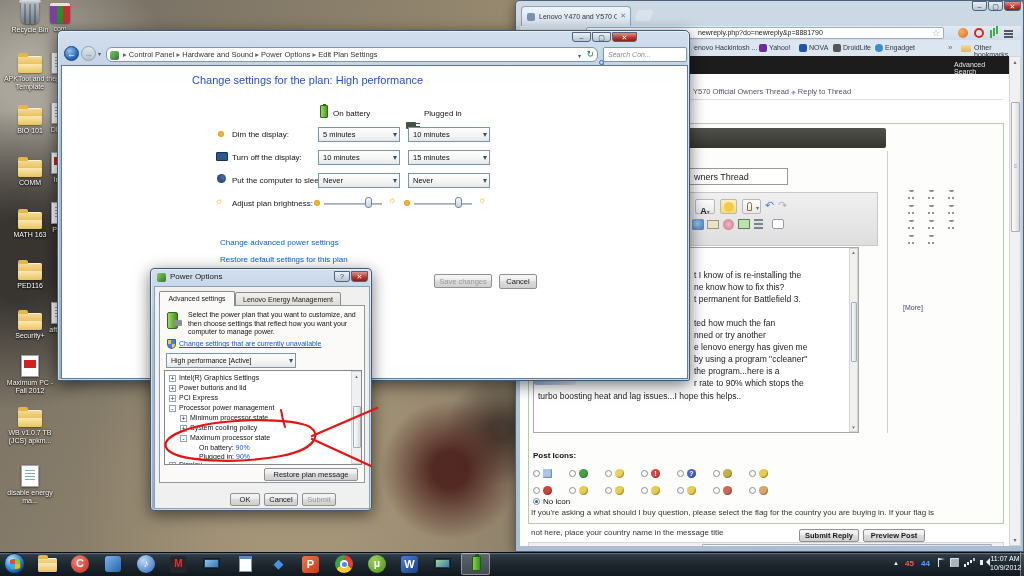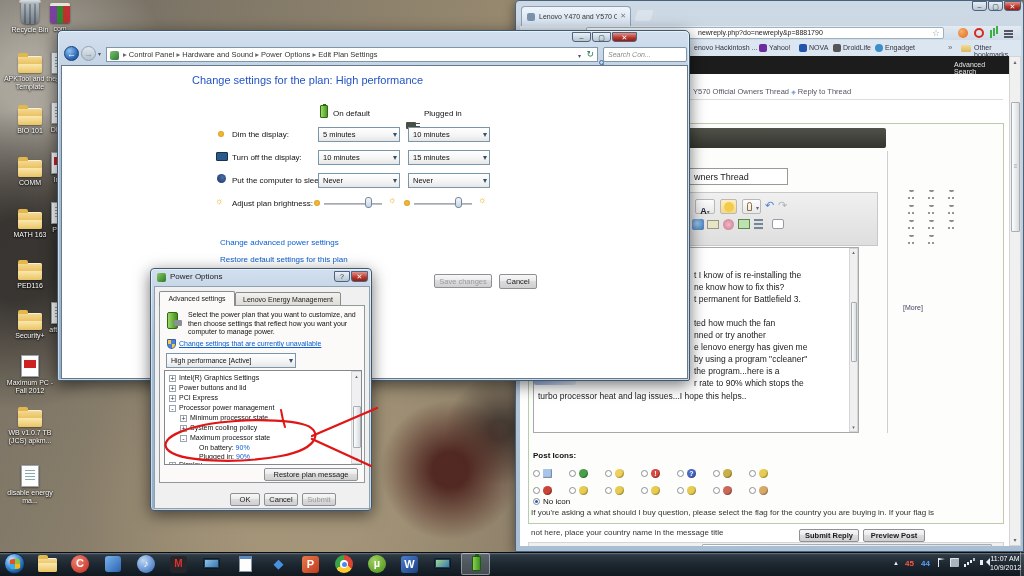--- a/index.html
+++ b/index.html
@@ -282,21 +282,21 @@
     <div class="msgline" style="left:174px;top:214px">t I know of is re-installing the</div>
     <div class="msgline" style="left:174px;top:226px">ne know how to fix this?</div>
     <div class="msgline" style="left:174px;top:238px">t permanent for Battlefield 3.</div>
     <div class="msgline" style="left:174px;top:250px"></div>
     <div class="msgline" style="left:174px;top:262px">ted how much the fan</div>
     <div class="msgline" style="left:174px;top:274px">nned or try another</div>
     <div class="msgline" style="left:174px;top:286px">e lenovo energy has given me</div>
     <div class="msgline" style="left:174px;top:298px">by using a program "ccleaner"</div>
     <div class="msgline" style="left:174px;top:310px">the program...here is a</div>
     <div class="msgline" style="left:174px;top:322px">r rate to 90% which stops the</div>
-    <div class="msgline" style="left:18px;top:335px">turbo processor heat and lag issues...I hope this helps..</div>
+    <div class="msgline" style="left:18px;top:335px">turbo boosting heat and lag issues...I hope this helps..</div>
     <div class="a" style="left:14px;top:321px;width:42px;height:8px;border-radius:2px;background:linear-gradient(90deg,#9db8e8,#c8d8f2 60%,#e8eefa)"></div>
 
     
     <div class="a" style="left:367px;top:95px;width:1px;height:282px;background:#cfcfcf"></div>
     <span class="a smiley s0" style="left:386px;top:138px"></span>
     <span class="a smiley s1" style="left:406px;top:138px"></span>
     <span class="a smiley s2" style="left:426px;top:138px"></span>
     <span class="a smiley s3" style="left:386px;top:153px"></span>
     <span class="a smiley s4" style="left:406px;top:153px"></span>
     <span class="a smiley s5" style="left:426px;top:153px"></span>
@@ -353,21 +353,21 @@
 </div>
 
 <div class="a glasswin" id="planwin" style="left:57px;top:30px;width:633px;height:351px;border-radius:5px 5px 2px 2px;z-index:20">
   <div class="a capbtn" style="left:514px;top:1px;width:19px;height:10px">–</div>
   <div class="a capbtn" style="left:534px;top:1px;width:19px;height:10px">▢</div>
   <div class="a capbtn close" style="left:554px;top:1px;width:25px;height:10px">✕</div>
 
   <div class="a circlebtn" style="left:6px;top:15px;background:radial-gradient(circle at 35% 30%,#8ec2f0,#2a66b8 65%,#1b4a8a);border:1px solid #16406f;color:#fff">←</div>
   <div class="a circlebtn" style="left:23px;top:15px;background:linear-gradient(180deg,#dfe7ee,#b6c2cd);border:1px solid #93a2b0;color:#8795a3">→</div>
   <span class="a" style="left:40px;top:19px;font-size:6px;color:#456">▾</span>
-  <div class="a" style="left:48px;top:16px;width:492px;height:15px;background:#fff;border:1px solid #7f95a8;border-radius:0">
+  <div class="a" style="left:48px;top:16px;width:492px;height:15px;background:#fff;border:1px solid #7f95a8;border-radius:6px">
     <span class="a" style="left:3px;top:3px;width:9px;height:9px;border-radius:2px;background:linear-gradient(135deg,#7fc06a,#2a7a3a)"></span>
     <span class="a t75" style="left:16px;top:2px;color:#333;white-space:nowrap">
       <span style="color:#667">▸</span>
       <span>Control Panel</span>
       <span style="color:#667">▸</span>
       <span>Hardware and Sound</span>
       <span style="color:#667">▸</span>
       <span>Power Options</span>
       <span style="color:#667">▸</span>
       <span>Edit Plan Settings</span>
@@ -377,21 +377,21 @@
   </div>
   <div class="a" style="left:545px;top:16px;width:84px;height:15px;background:#fff;border:1px solid #7f95a8;border-radius:2px">
     <span class="a t7" style="left:4px;top:3px;color:#8a8a8a;font-style:italic">Search Con...</span>
     <span class="mag a" style="right:5px;top:3px"></span>
   </div>
 
   <div class="a" style="left:3px;top:34px;width:627px;height:314px;background:#fff;border:1px solid #64798c;overflow:hidden">
     <div class="a" style="left:130px;top:8px;font-size:11px;color:#2353c4">Change settings for the plan: High performance</div>
 
     <div class="battv a" style="left:258px;top:39px"></div>
-    <span class="a t8" style="left:271px;top:43px;color:#111">On default</span>
+    <span class="a t8" style="left:271px;top:43px;color:#111">On battery</span>
     <div class="plugic a" style="left:344px;top:43px"></div>
     <span class="a t8" style="left:362px;top:43px;color:#111">Plugged in</span>
 
     <span class="a sundot" style="left:156px;top:65px"></span>
     <span class="a t8" style="left:170px;top:64px;color:#111">Dim the display:</span>
     <div class="dd a" style="left:256px;top:61px;width:82px">5 minutes</div>
     <div class="dd a" style="left:346px;top:61px;width:82px">10 minutes</div>
 
     <span class="a" style="left:154px;top:86px;width:12px;height:9px;background:#2a5a8a;border:1px solid #16324e;border-radius:1px"></span>
     <span class="a t8" style="left:170px;top:87px;color:#111">Turn off the display:</span>

